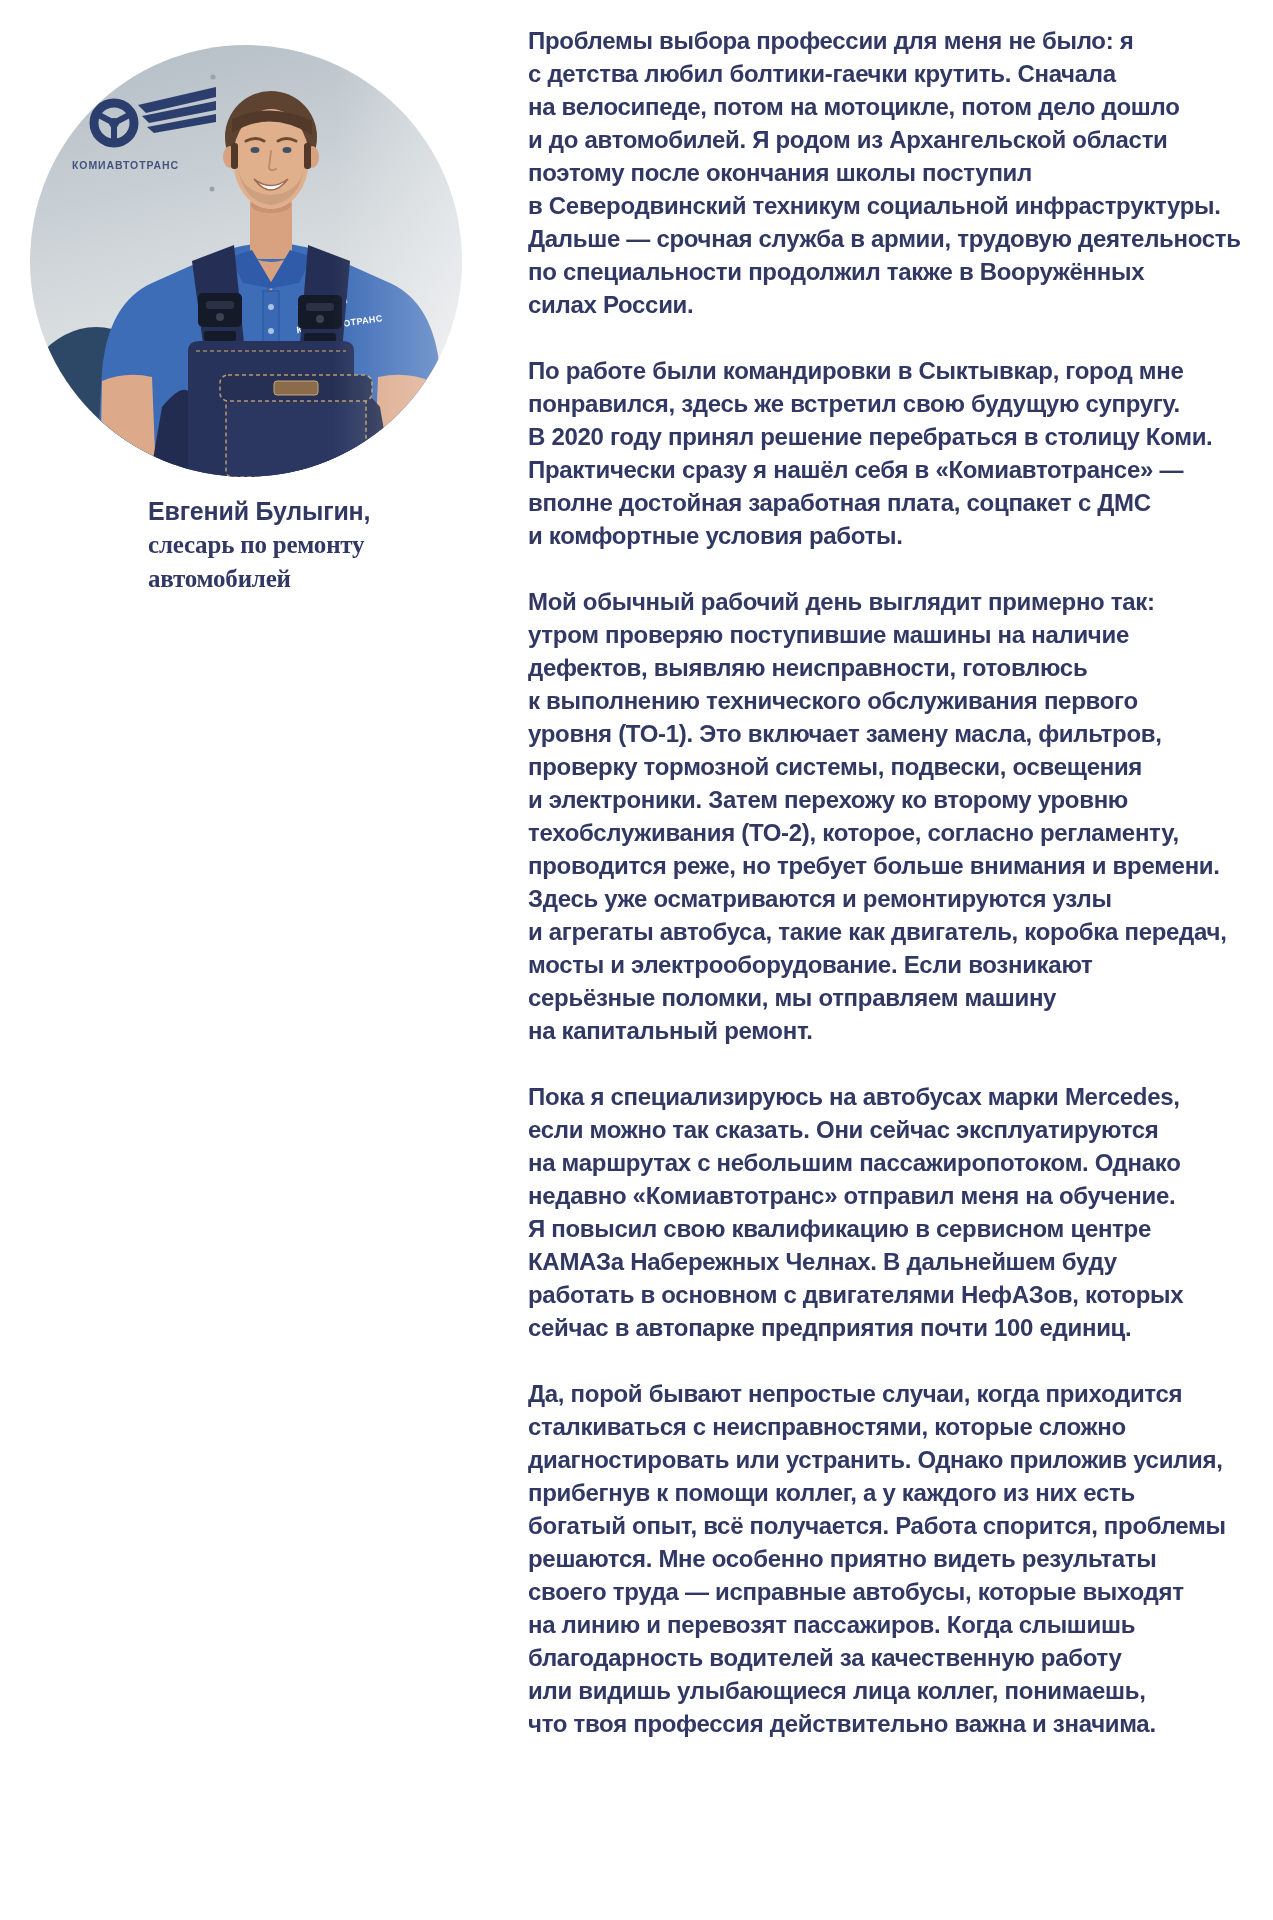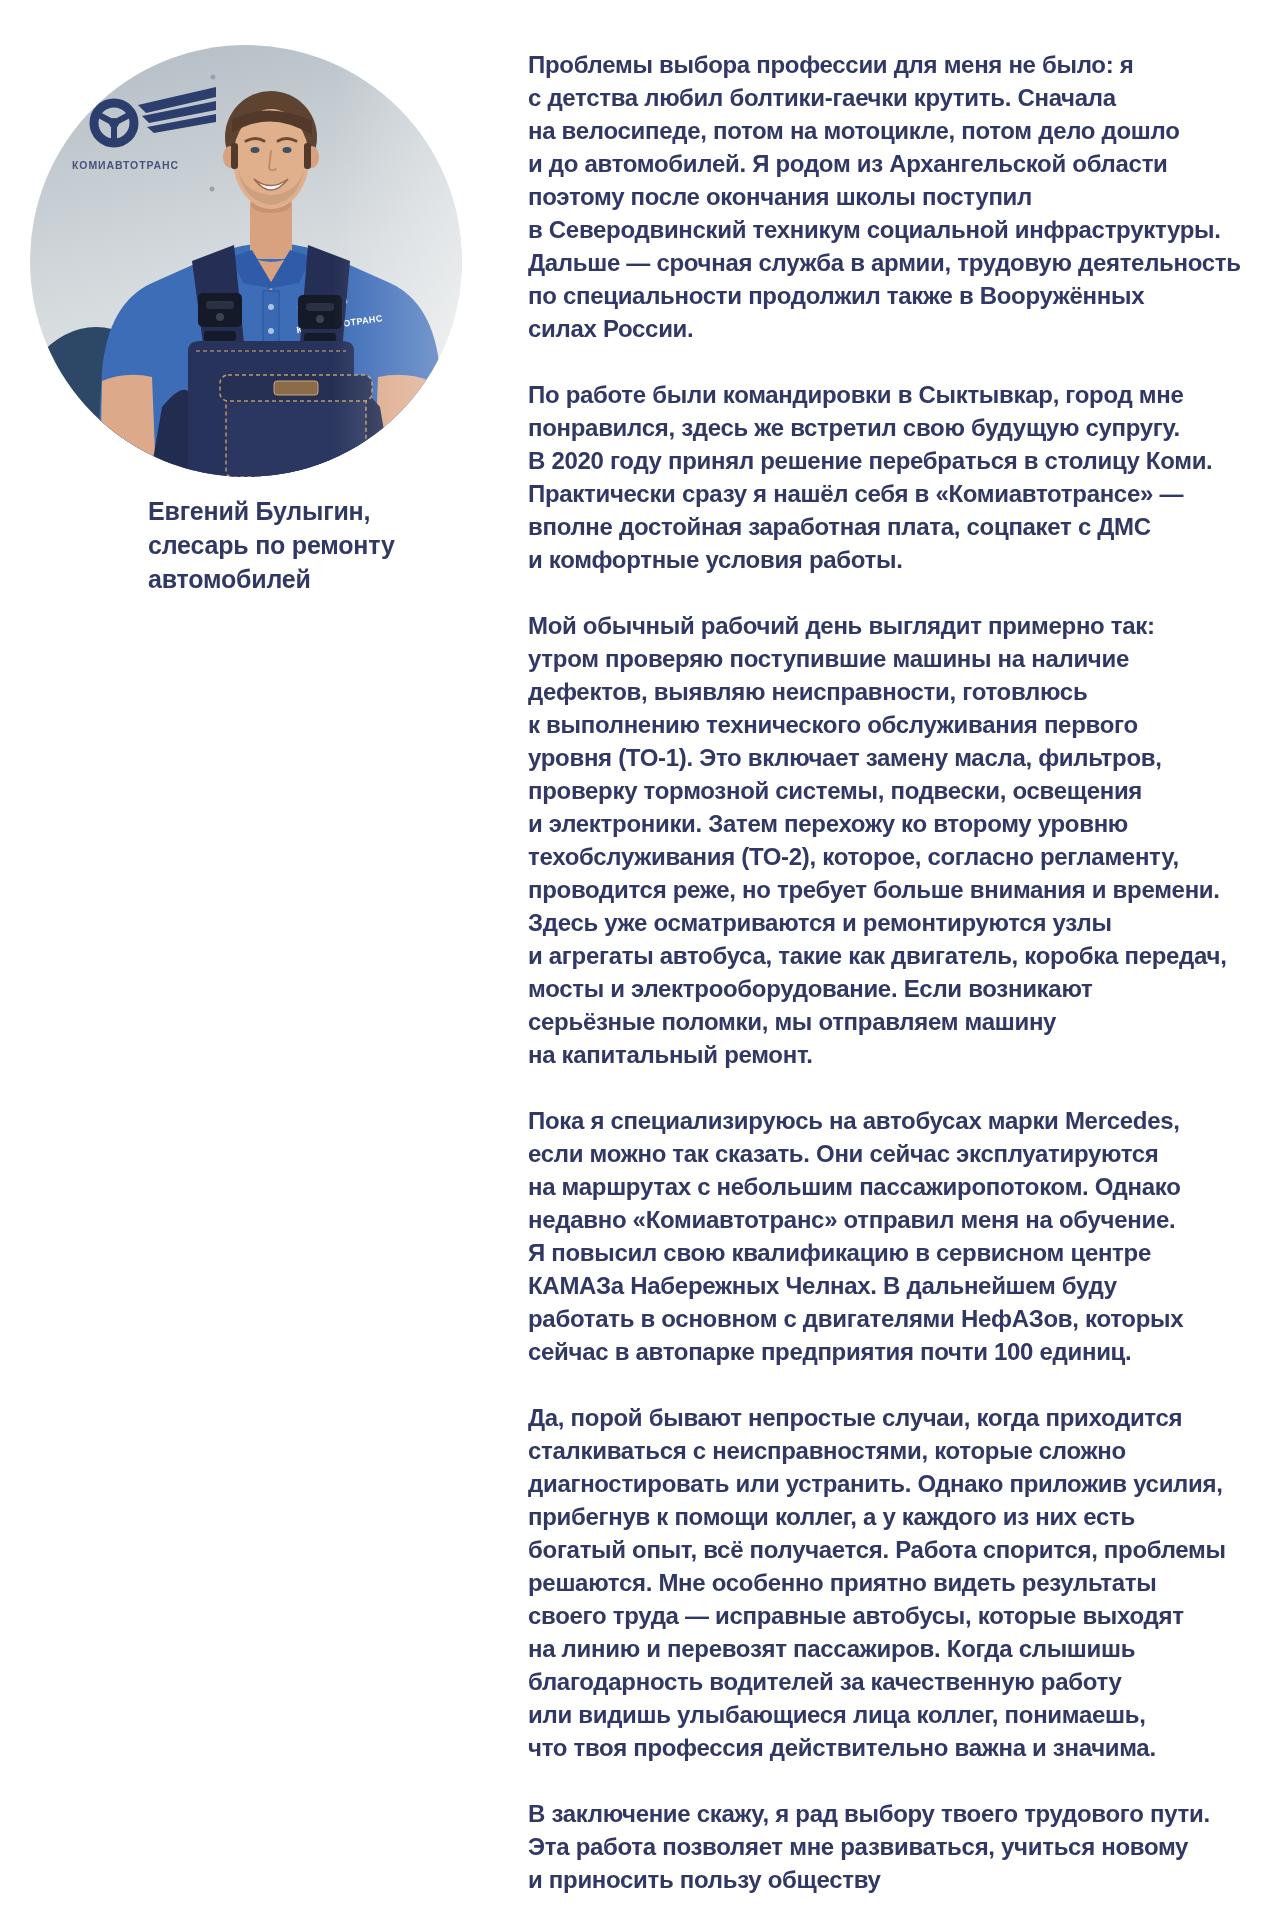--- a/index.html
+++ b/index.html
@@ -23,25 +23,25 @@
   }
   .photo-wrap svg{display:block;width:432px;height:432px;}
 
   
   .caption{
     position:absolute;left:148px;top:494px;
     color:var(--text-color);
     font-size:25px;line-height:34px;letter-spacing:-0.2px;
   }
   .caption .name{font-weight:700;}
-  .caption .role{font-weight:600;white-space:pre-line;}
+  .caption .role{font-weight:600;white-space:pre-line;font-family:Liberation Serif, serif;}
 
   
   .article{
-    position:absolute;left:528px;top:48px;width:745px;
+    position:absolute;left:528px;top:24px;width:745px;
     color:var(--text-color);
     font-size:24px;line-height:33px;font-weight:600;letter-spacing:-0.3px;
   }
   .article p{
     white-space:pre;       
     margin:0 0 33px 0;
   }
   .article p:last-child{margin-bottom:0;}
 
   
@@ -222,18 +222,15 @@
 сталкиваться с неисправностями, которые сложно
 диагностировать или устранить. Однако приложив усилия,
 прибегнув к помощи коллег, а у каждого из них есть
 богатый опыт, всё получается. Работа спорится, проблемы
 решаются. Мне особенно приятно видеть результаты
 своего труда — исправные автобусы, которые выходят
 на линию и перевозят пассажиров. Когда слышишь
 благодарность водителей за качественную работу
 или видишь улыбающиеся лица коллег, понимаешь,
 что твоя профессия действительно важна и значима.</p>
-    <p>В заключение скажу, я рад выбору твоего трудового пути.
-Эта работа позволяет мне развиваться, учиться новому
-и приносить пользу обществу</p>
   </div>
 
 </div>
 
 </body></html>

